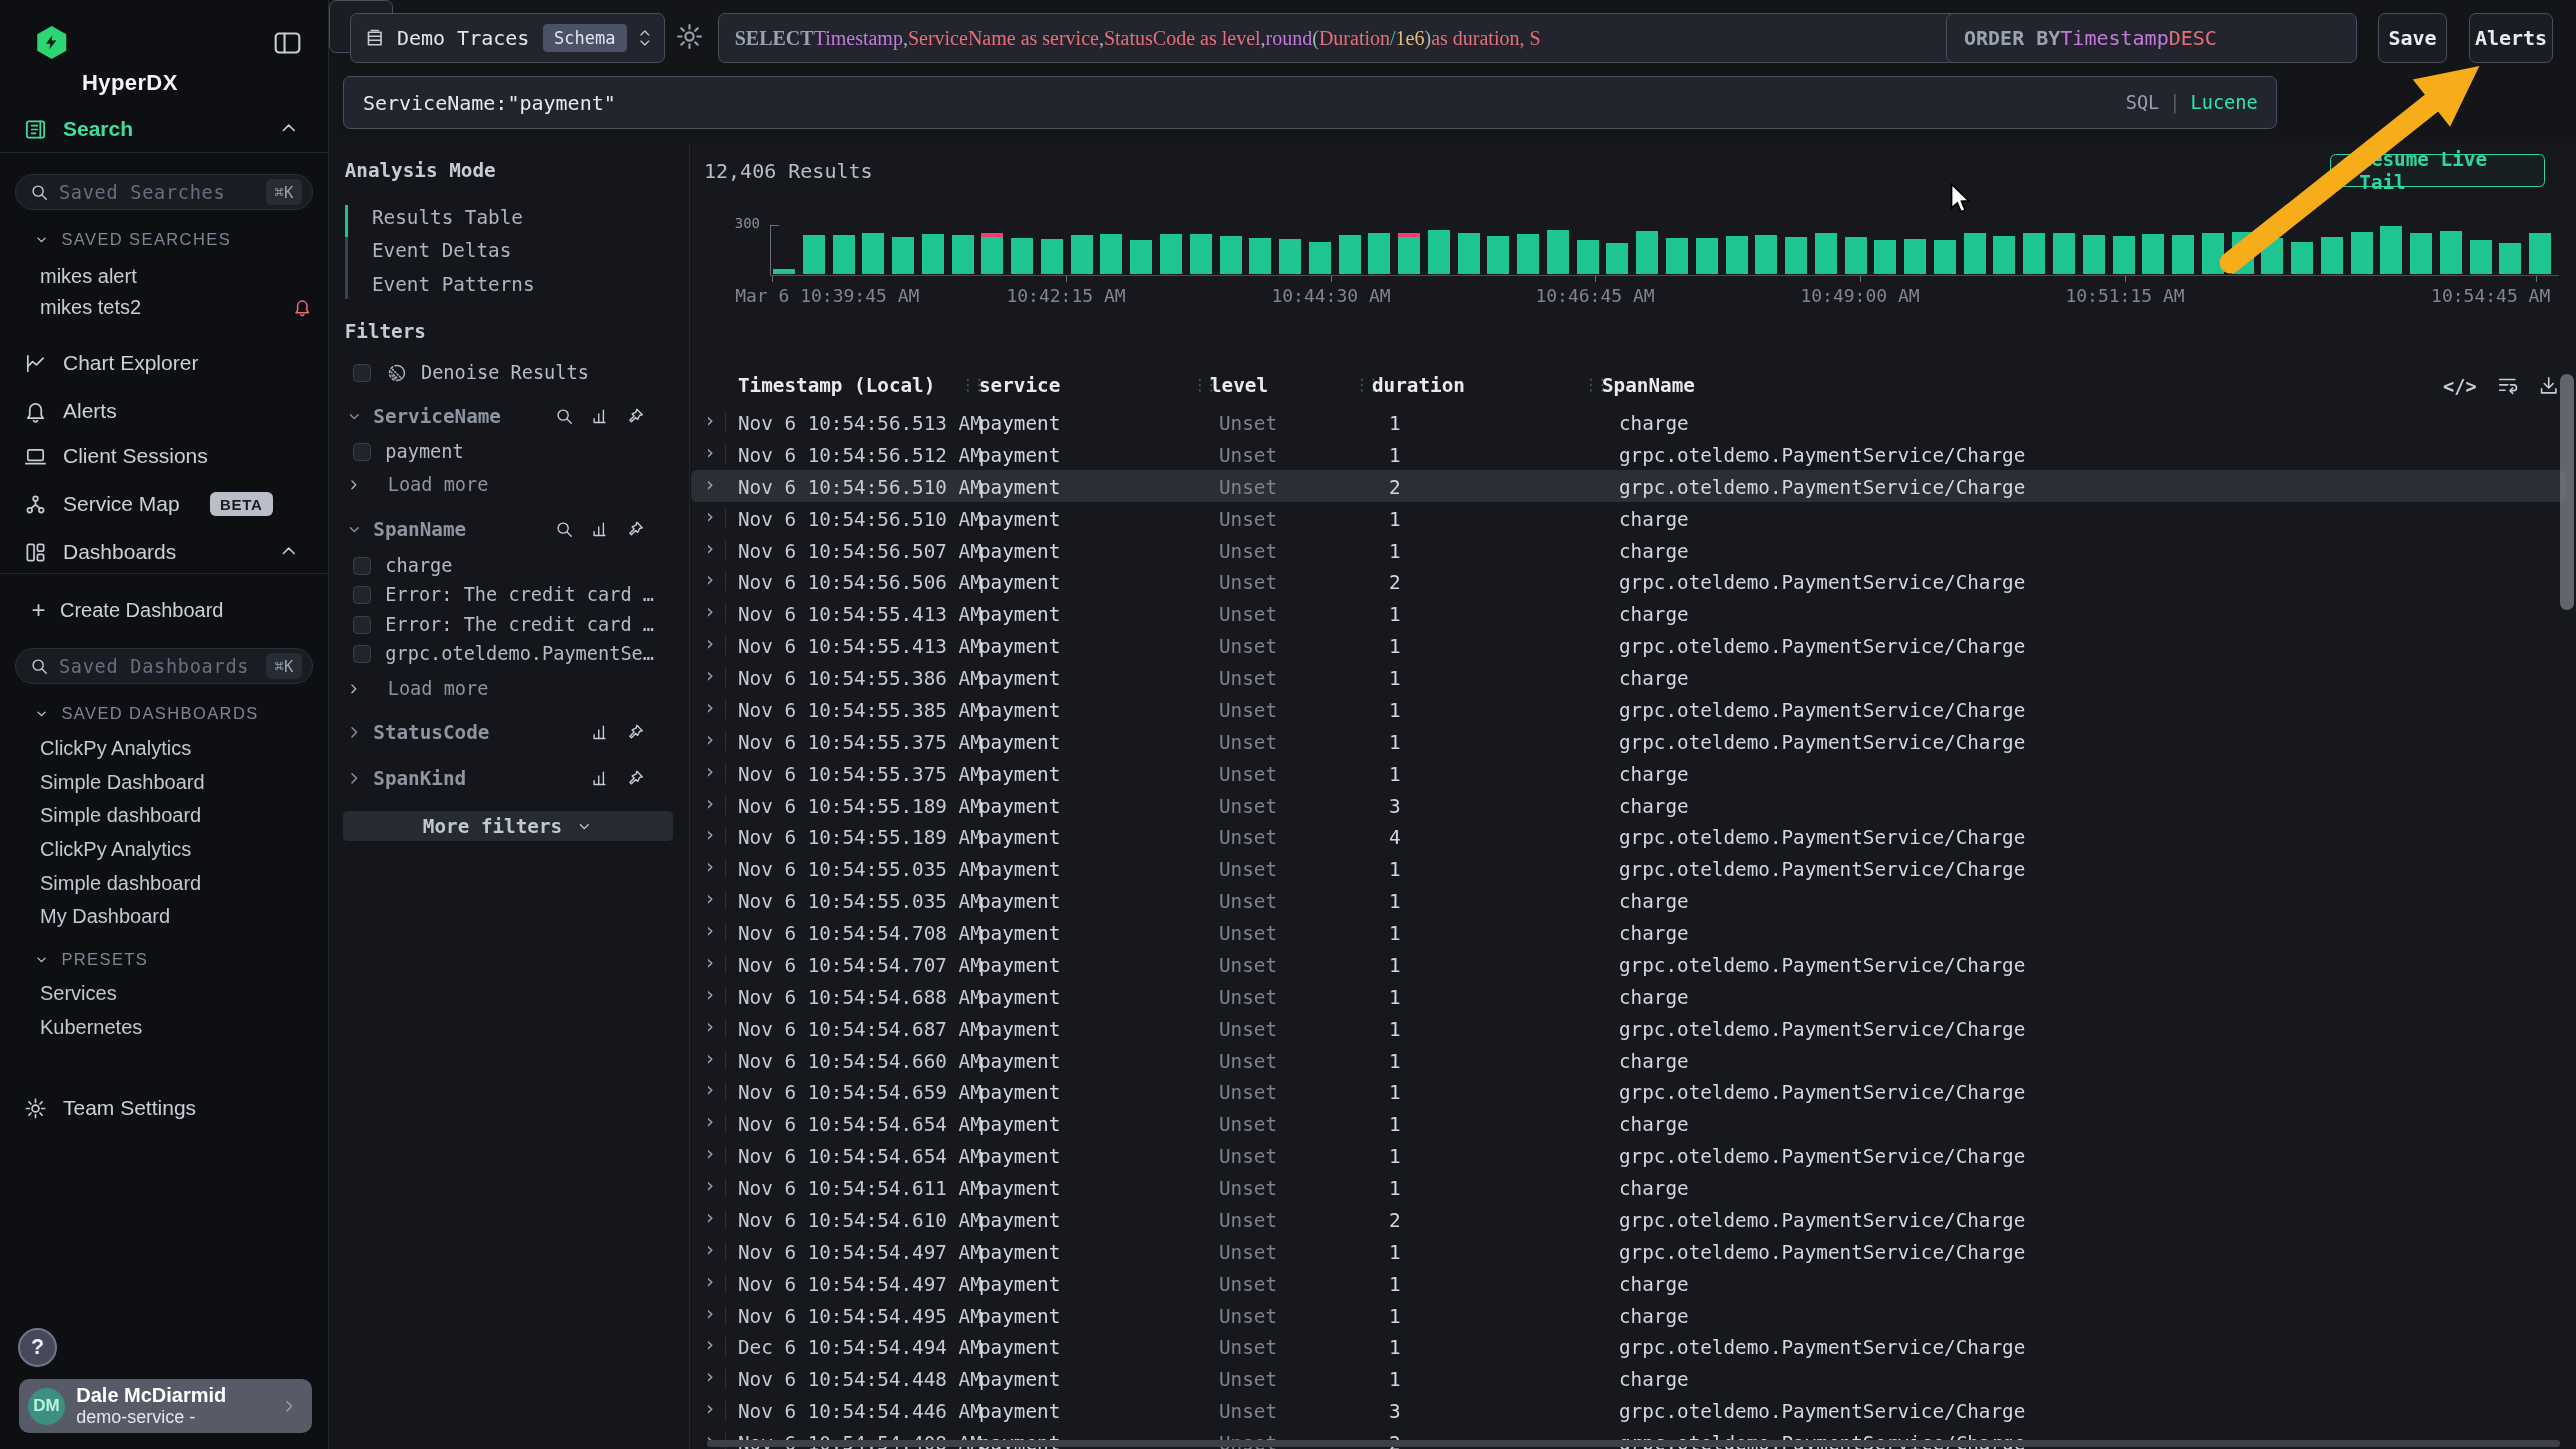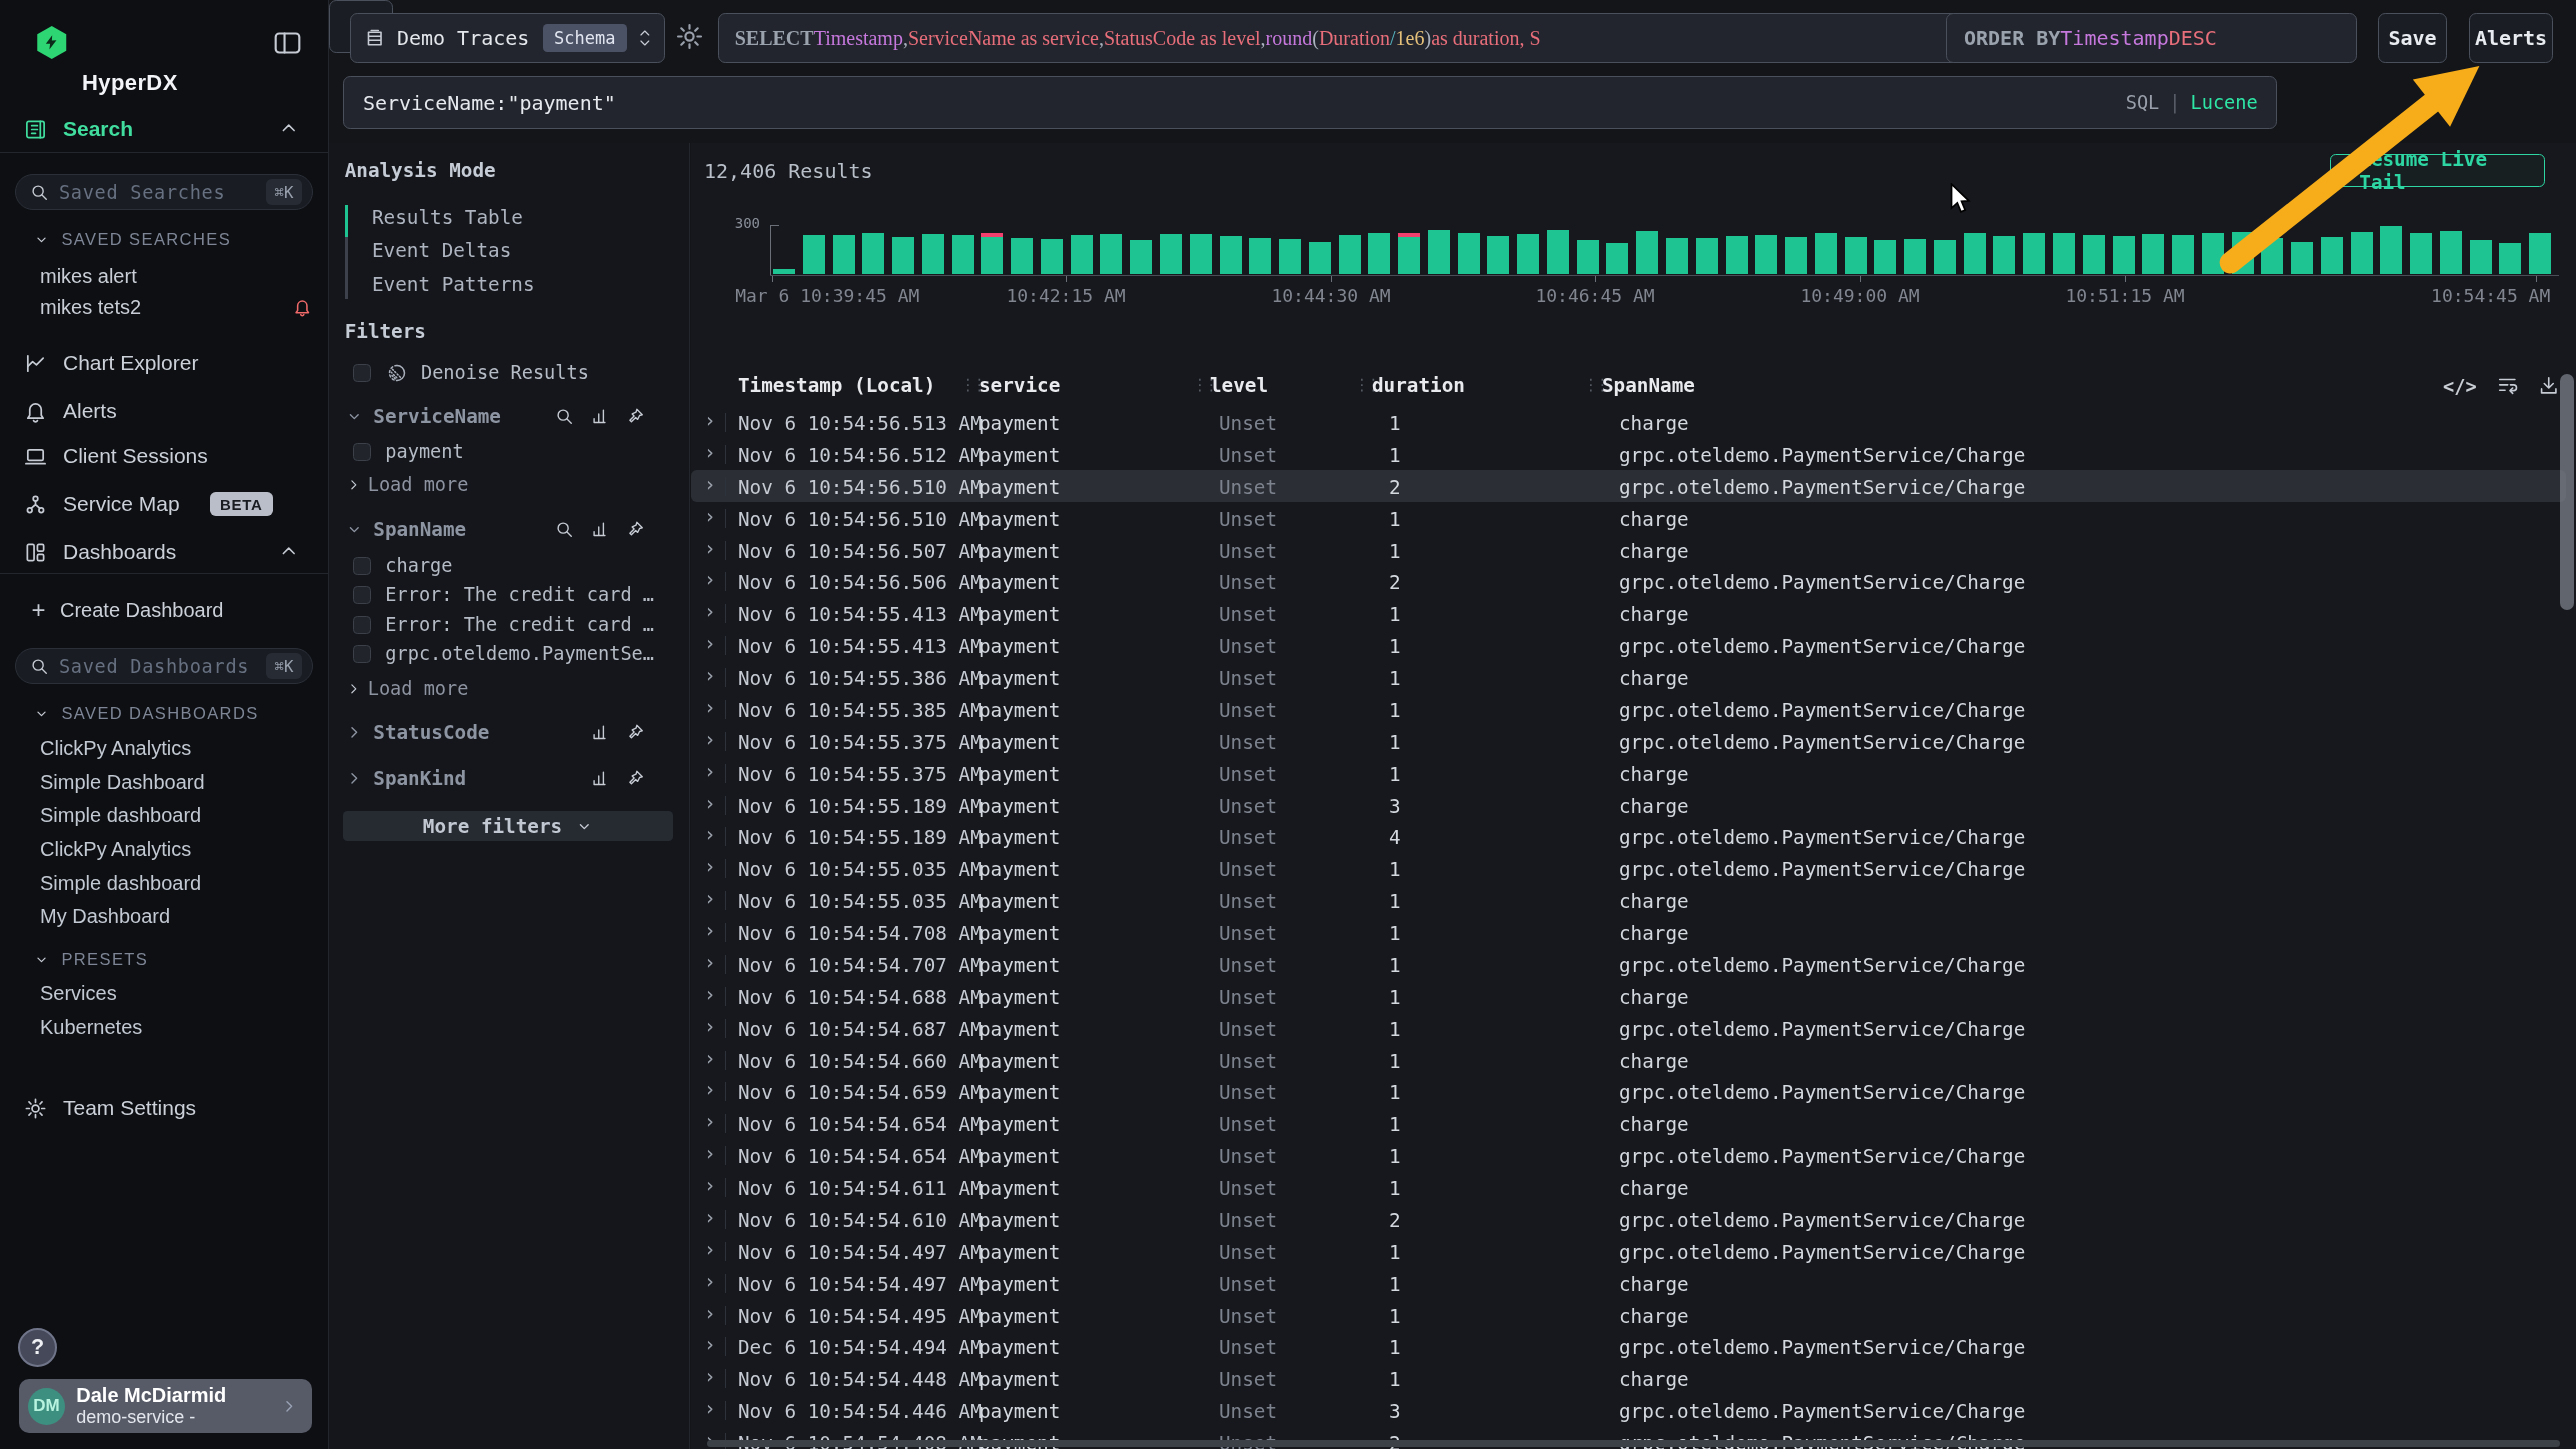--- a/index.html
+++ b/index.html
@@ -78,21 +78,21 @@
   .f-title{position:absolute;left:15.7px;font-size:19.3px;font-weight:bold;color:#c6ccd6;}
   .mode-rail{position:absolute;left:15.7px;top:62px;width:3.6px;height:94px;background:#3c414b;}
   .mode-rail-active{position:absolute;left:0;top:0;width:3.6px;height:31.5px;background:var(--green);}
   .mode-item{position:absolute;left:43px;font-size:19.3px;color:#aeb5c0;white-space:nowrap;}
   .f-check{position:absolute;display:flex;align-items:center;}
   .cb{width:18px;height:18px;border-radius:4.3px;background:#21242b;border:1.4px solid #3b4049;flex:none;}
   .f-opt-label{font-size:18.6px;color:#b6bcc6;margin-left:14.3px;white-space:nowrap;overflow:hidden;}
   .f-sec-head{position:absolute;left:15.7px;width:329px;display:flex;align-items:center;}
   .f-sec-name{font-size:19.3px;font-weight:bold;color:#8d94a2;margin-left:10px;flex:1;}
   .f-sec-icons{display:flex;align-items:center;gap:17px;margin-right:29px;}
-  .loadmore{position:absolute;left:17px;display:flex;align-items:center;color:#8d93a0;font-size:18.6px;gap:6px;}
+  .loadmore{position:absolute;left:17px;display:flex;align-items:center;color:#8d93a0;font-size:18.6px;gap:26px;}
   .f-options{position:absolute;left:24px;width:315px;}
   .f-opt{position:absolute;display:flex;align-items:center;width:308px;}
   .morefilters{position:absolute;left:14.3px;top:668px;width:330px;height:30px;background:#262a31;border-radius:4.3px;display:flex;align-items:center;justify-content:center;gap:13px;color:#c2c8d2;font-size:19.3px;font-weight:bold;}
 
   
   #main{position:absolute;left:691px;top:143px;width:1885px;height:1307px;background:var(--main);overflow:hidden;}
   .results-label{position:absolute;left:13px;top:15.7px;font-size:20px;color:#b9bfc8;}
   .livetail{position:absolute;left:1639px;top:11.4px;width:215px;height:33px;border:1.4px solid var(--mint);border-radius:5.7px;display:flex;align-items:center;justify-content:center;gap:11.4px;color:var(--mint);font-size:19.3px;font-weight:bold;background:rgba(45,214,162,0.04);}
   #hist{position:absolute;left:0;top:0;width:1885px;height:165px;}
   .y-tick-label{position:absolute;left:0;top:72px;width:69px;text-align:right;font-size:14px;color:#8a8f99;}

